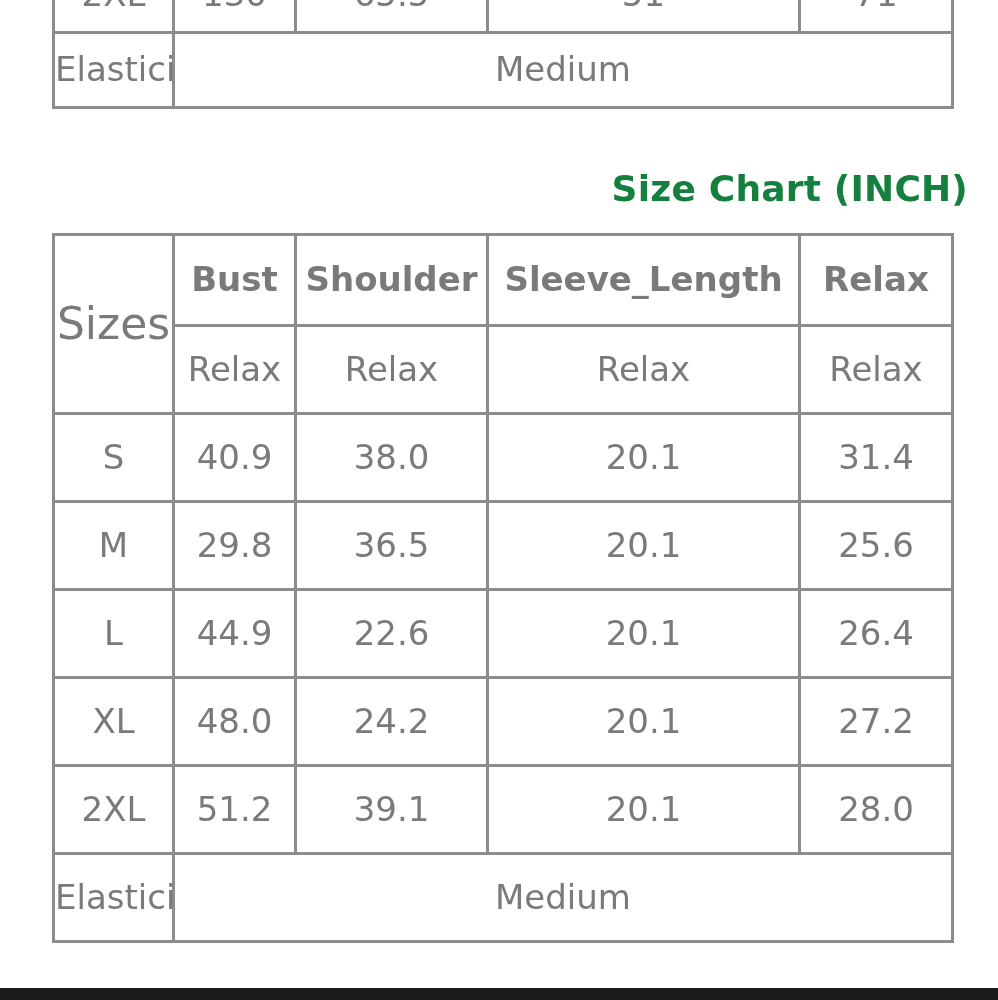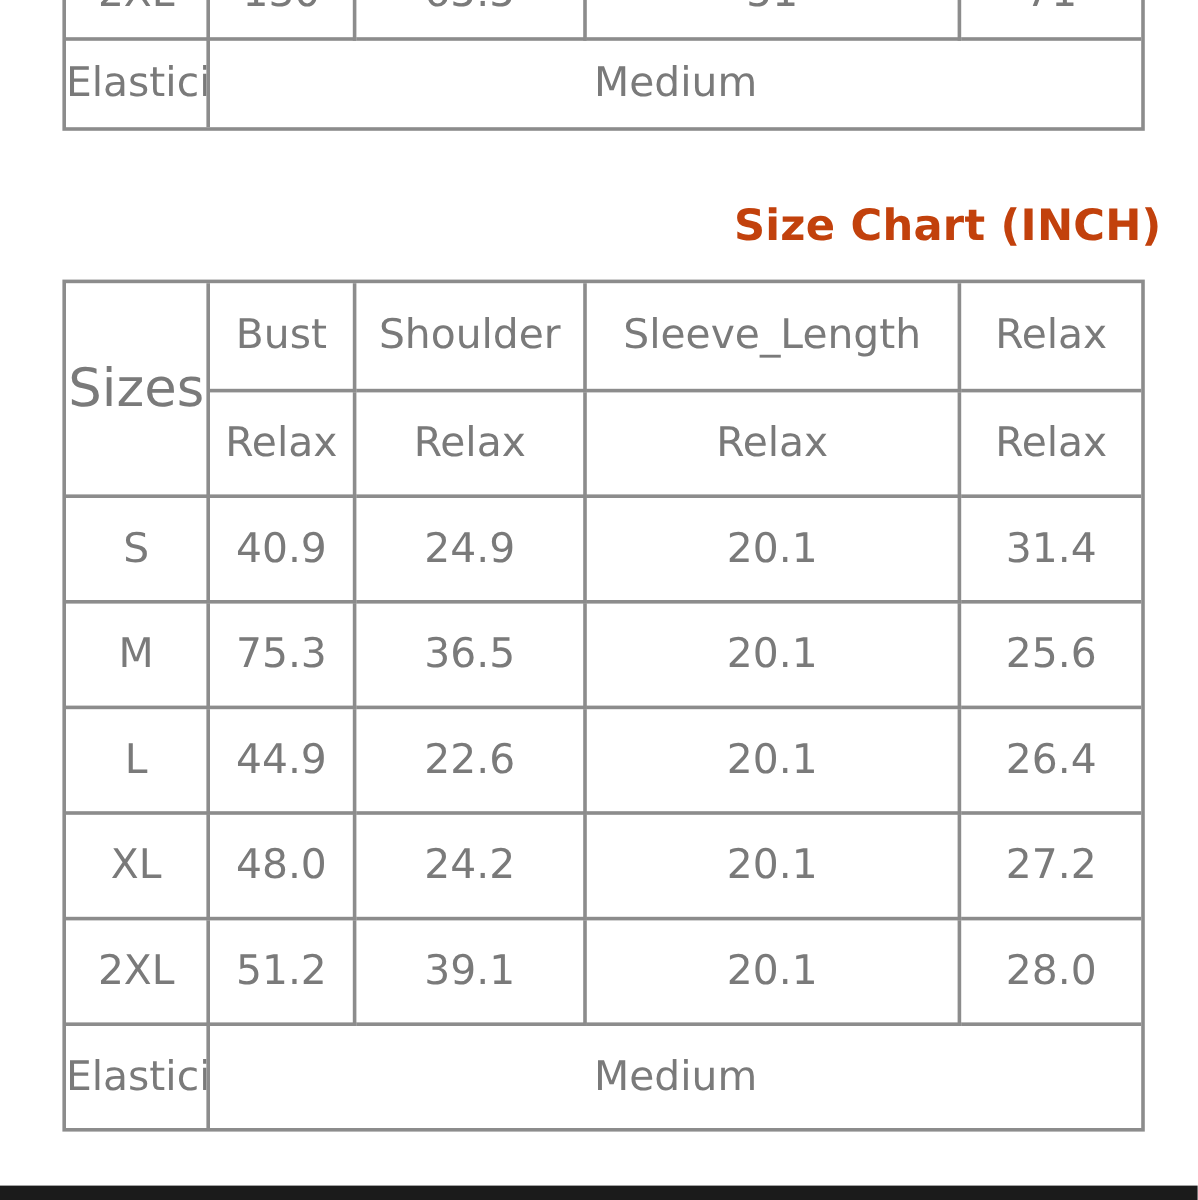--- a/index.html
+++ b/index.html
@@ -61,29 +61,29 @@
   #cm-table-wrap .size-table { width: 900px; }
   #cm-table-wrap td { height: 72px; }
 
   
   .chart-heading {
     position: absolute;
     right: 30px;
     top: 168px;
     font-size: 36px;
     font-weight: bold;
-    color: #c2410c;
+    color: #15803d;
     letter-spacing: 0.2px;
   }
 
   
   #inch-table-wrap { top: 233px; }
   #inch-table-wrap .size-table { width: 900px; }
   #inch-table-wrap td { height: 85px; }
-  #inch-table-wrap td.hdr-top { height: 88px; }
+  #inch-table-wrap td.hdr-top { height: 88px; font-weight: bold; }
   #inch-table-wrap td.hdr-bot { height: 85px; text-align: center; }
   #inch-table-wrap td.sizes-cell { font-size: 44px; }
 
   
   .bottom-rule {
     position: absolute;
     left: 0;
     right: 0;
     bottom: 0;
     height: 12px;
@@ -149,27 +149,27 @@
         <tr>
           <td class="hdr-bot">Relax</td>
           <td class="hdr-bot">Relax</td>
           <td class="hdr-bot">Relax</td>
           <td class="hdr-bot last-col">Relax</td>
         </tr>
 
         <tr>
           <td>S</td>
           <td>40.9</td>
-          <td>24.9</td>
+          <td>38.0</td>
           <td>20.1</td>
           <td class="last-col">31.4</td>
         </tr>
         <tr>
           <td>M</td>
-          <td>75.3</td>
+          <td>29.8</td>
           <td>36.5</td>
           <td>20.1</td>
           <td class="last-col">25.6</td>
         </tr>
         <tr>
           <td>L</td>
           <td>44.9</td>
           <td>22.6</td>
           <td>20.1</td>
           <td class="last-col">26.4</td>

